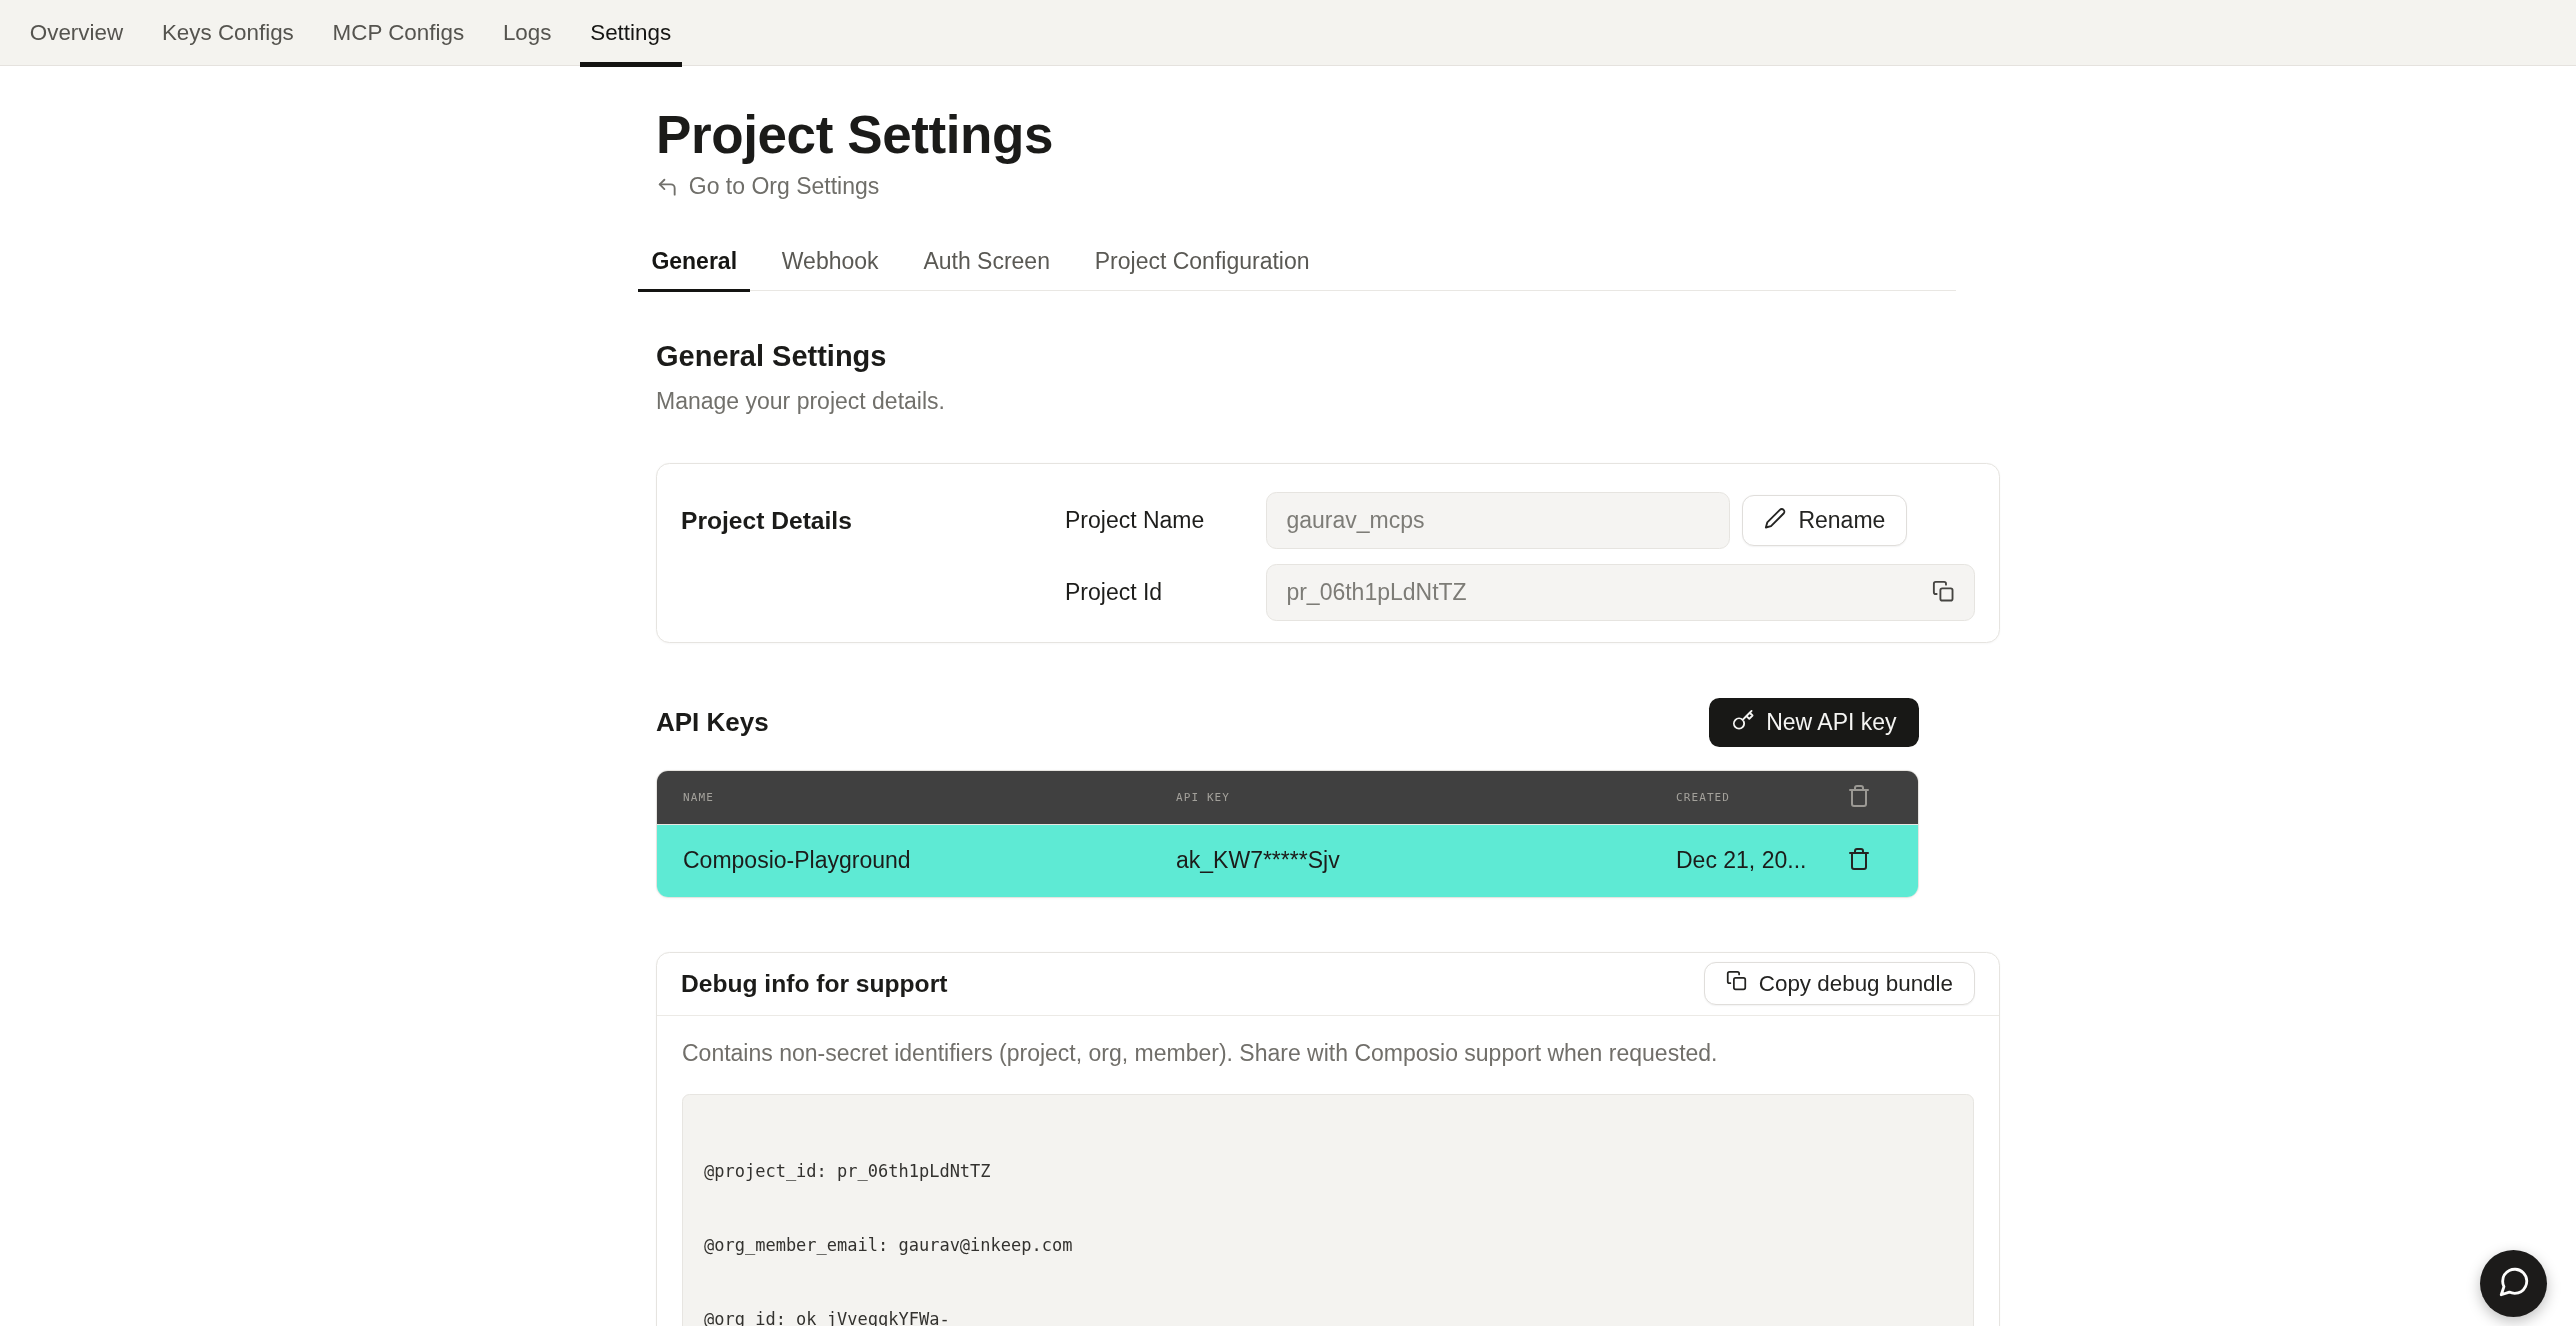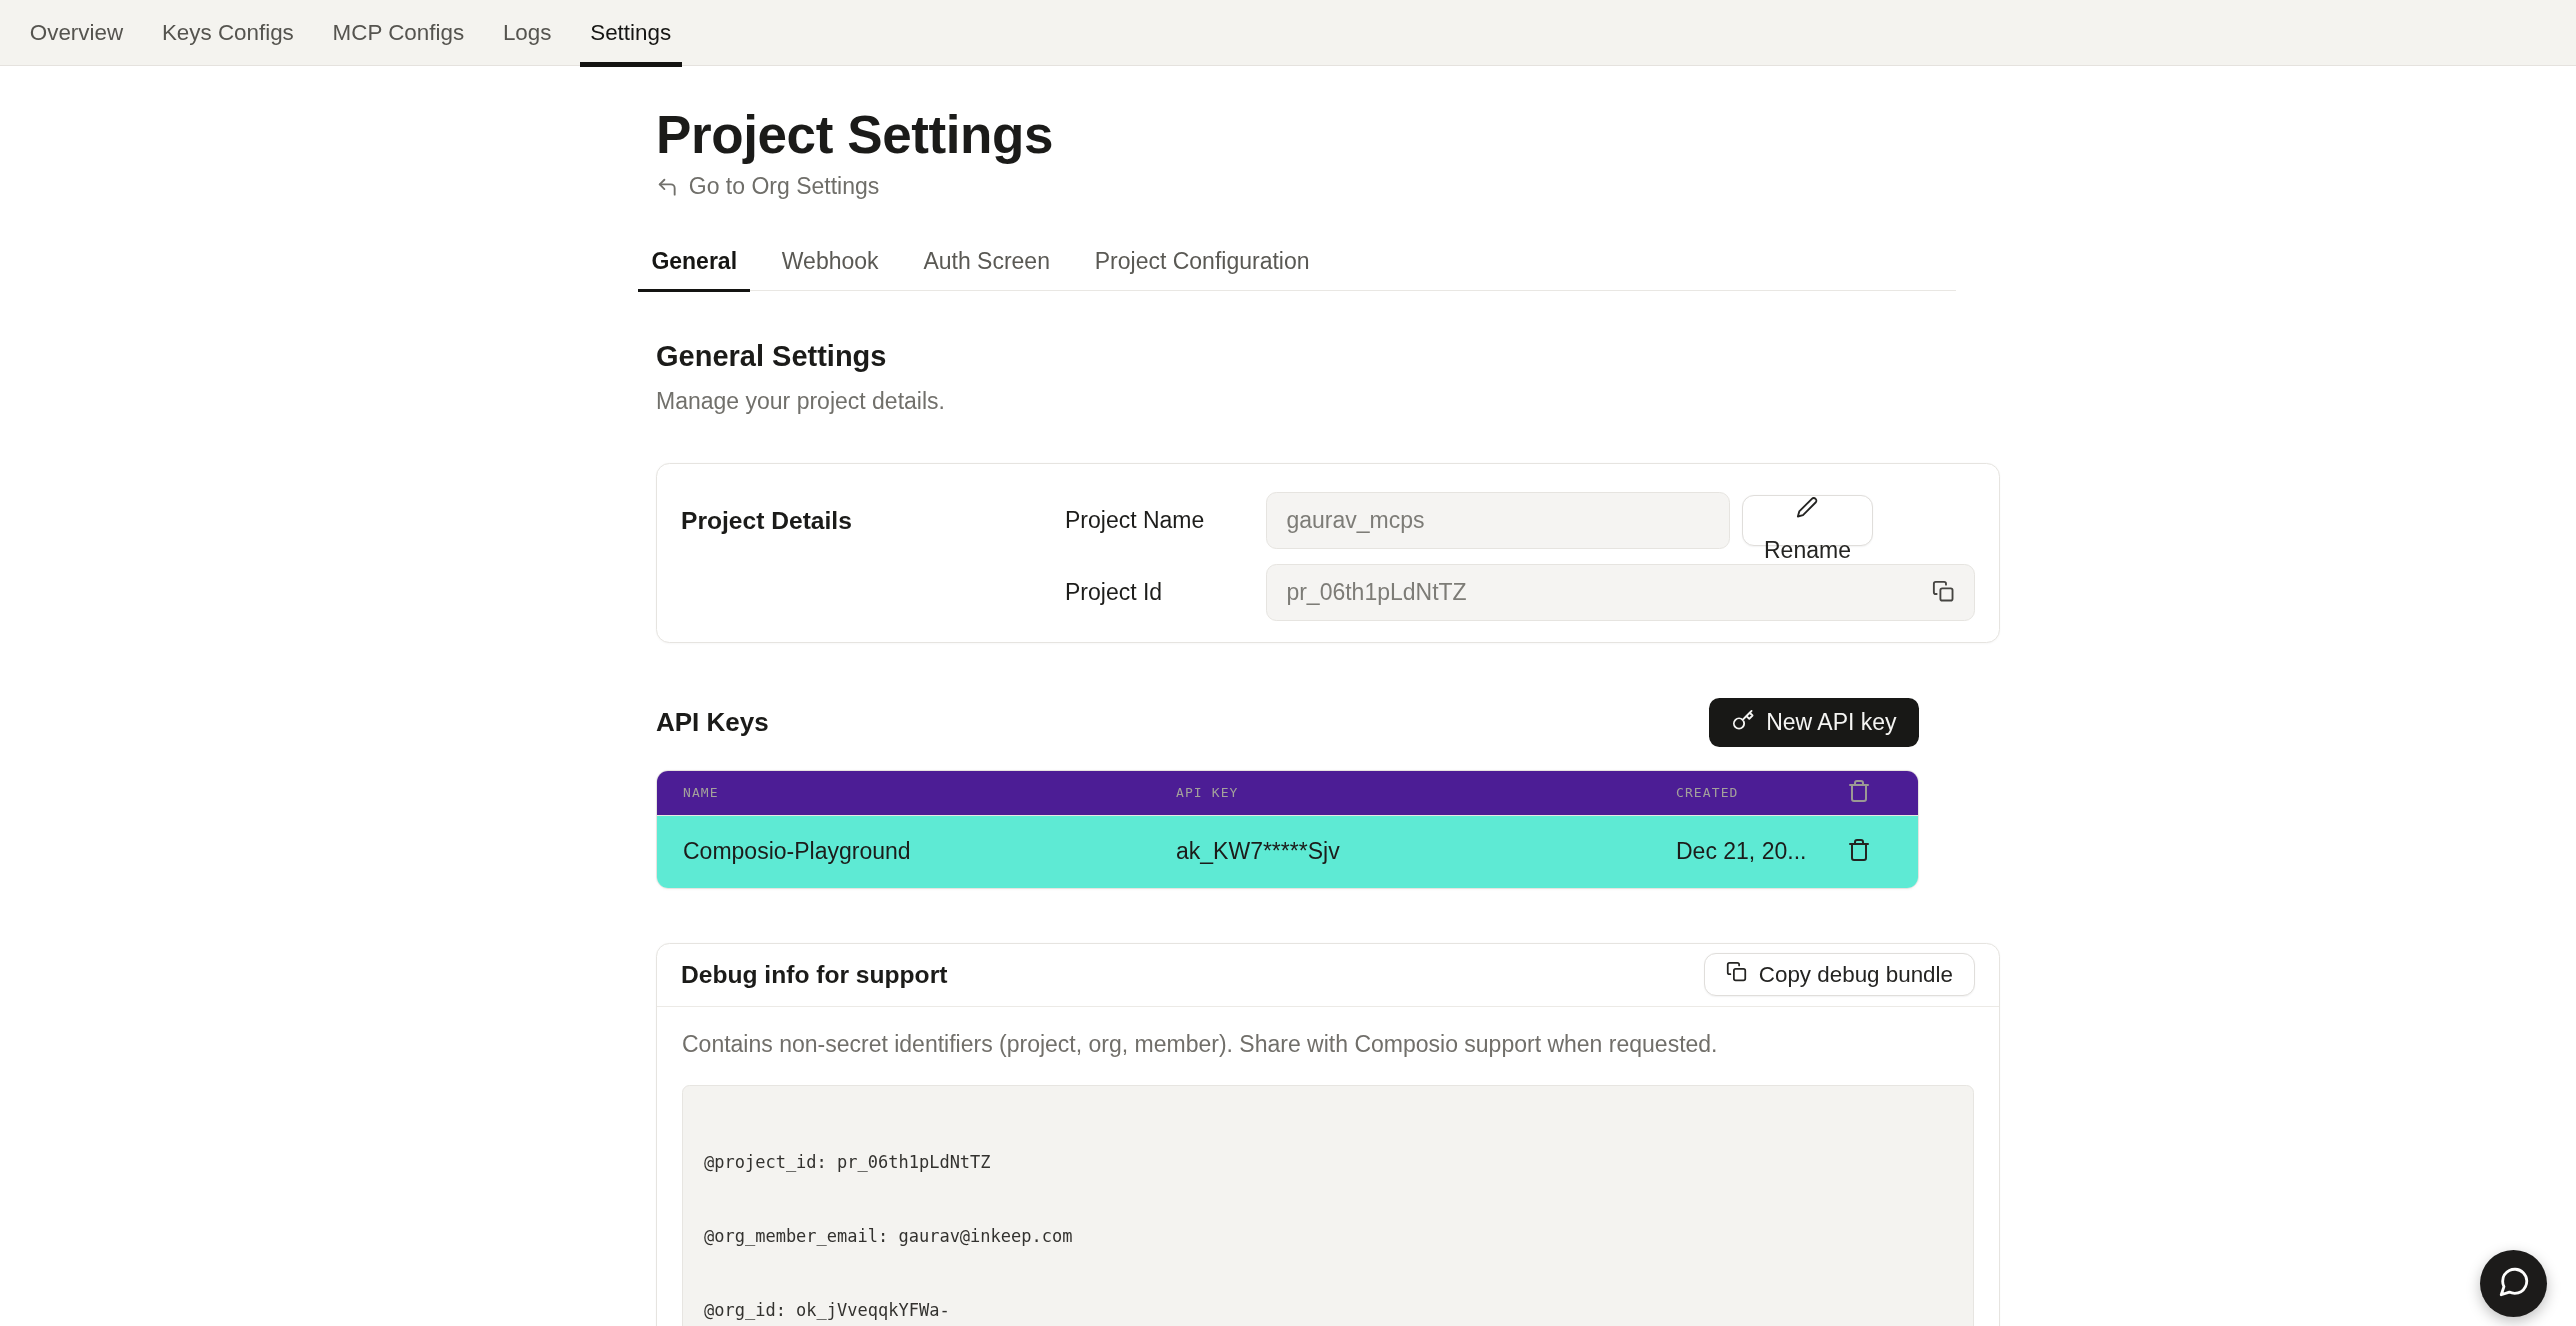--- a/index.html
+++ b/index.html
@@ -69,39 +69,39 @@
   .input-name { width: 464px; }
   .input-id { flex: 1; justify-content: space-between; }
   .icon-btn { display: flex; align-items: center; color: #454441; cursor: pointer; background: none; border: none; padding: 0; }
 
   .btn-outline {
     height: 51px; padding: 0 21px; background: #fff; border: 1.5px solid #e0dedb; border-radius: 12px;
     display: inline-flex; align-items: center; gap: 12px; font-size: 23px; color: #242422;
     font-family: "Liberation Sans", sans-serif; cursor: pointer; box-shadow: 0 0.7px 1.5px rgba(0,0,0,.05);
     white-space: nowrap;
   }
-  .rename-btn { margin-left: 12px; flex-direction: column; }
+  .rename-btn { margin-left: 12px; }
 
   
   .apikeys-head {
     width: 1263px; margin: 55px 0 0 18px; display: flex; justify-content: space-between; align-items: center;
   }
   .apikeys-title { font-size: 26px; font-weight: 700; color: #1b1b19; }
   .btn-dark {
     height: 49px; padding: 0 22.4px; background: #181816; color: #f5f5f3; border: none; border-radius: 10.4px;
     display: inline-flex; align-items: center; gap: 12px; font-size: 23px;
     font-family: "Liberation Sans", sans-serif; cursor: pointer;
   }
   .keys-table {
     width: 1263px; margin: 22.4px 0 0 18px; border: 1.5px solid #e6e4e0; border-radius: 12px; overflow: hidden;
     box-shadow: 0 0.7px 2.2px rgba(0,0,0,.03);
   }
   .thead {
-    display: flex; align-items: center; height: 45px; background: #4c1d95; border-bottom: 1.5px solid #e8e6e2;
-    font-family: "DejaVu Sans Mono", monospace; font-size: 13px; letter-spacing: 1.1px; color: #a3a19b;
+    display: flex; align-items: center; height: 54px; background: #404040; border-bottom: 1.5px solid #e8e6e2;
+    font-family: "DejaVu Sans Mono", monospace; font-size: 11px; letter-spacing: 1.1px; color: #a3a19b;
   }
   .trow { display: flex; align-items: center; height: 72px; background: #5eead4; font-size: 23px; color: #1c1c1a; }
   .col-name { flex: 0 0 519px; padding-left: 26px; }
   .col-key  { flex: 0 0 500px; }
   .col-created { flex: 1; }
   .col-actions { flex: 0 0 71px; display: flex; justify-content: flex-start; }
   .thead .trash { color: #9b9994; }
   .trow .trash { color: #242422; cursor: pointer; }
 
   

